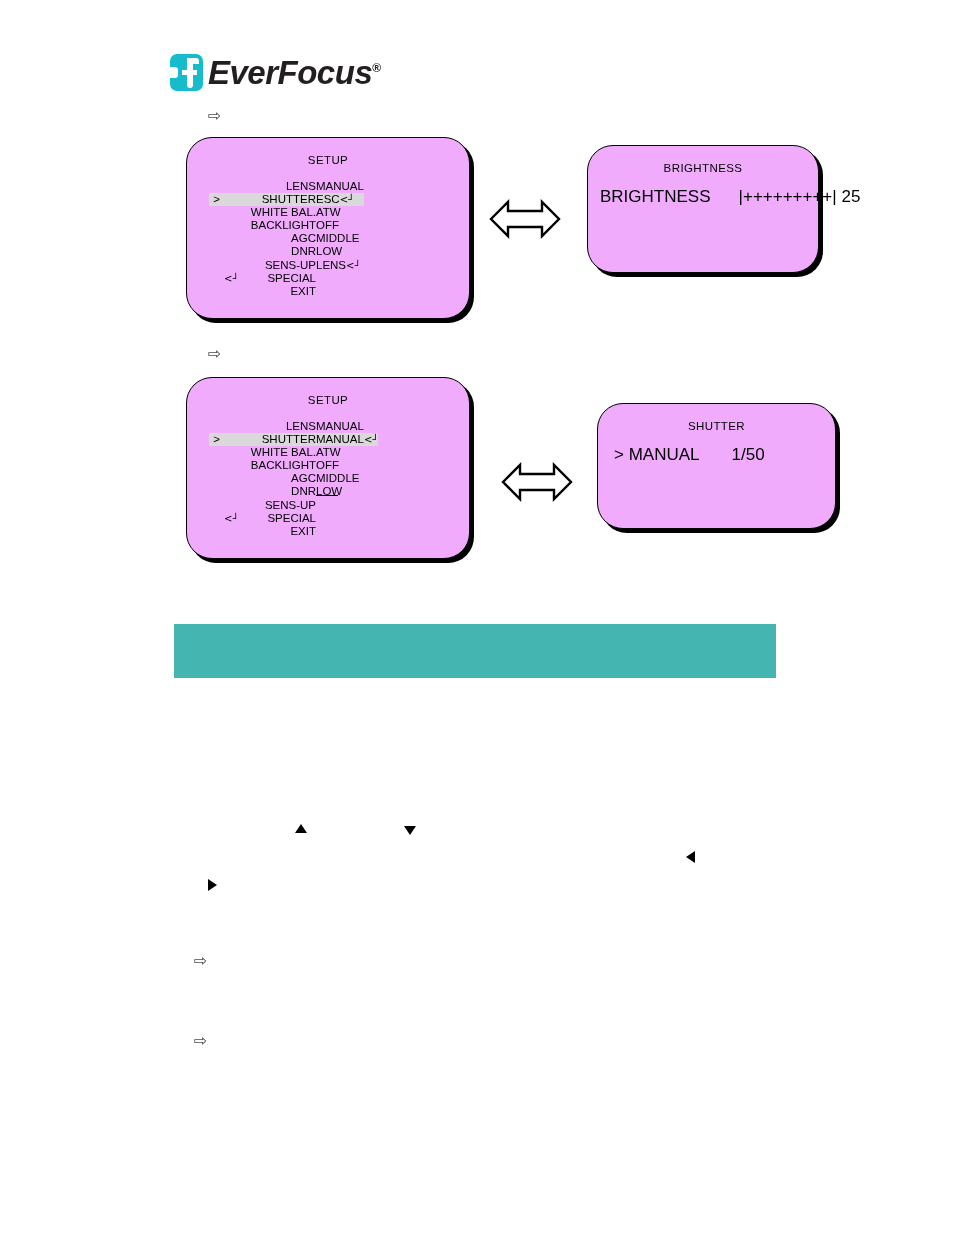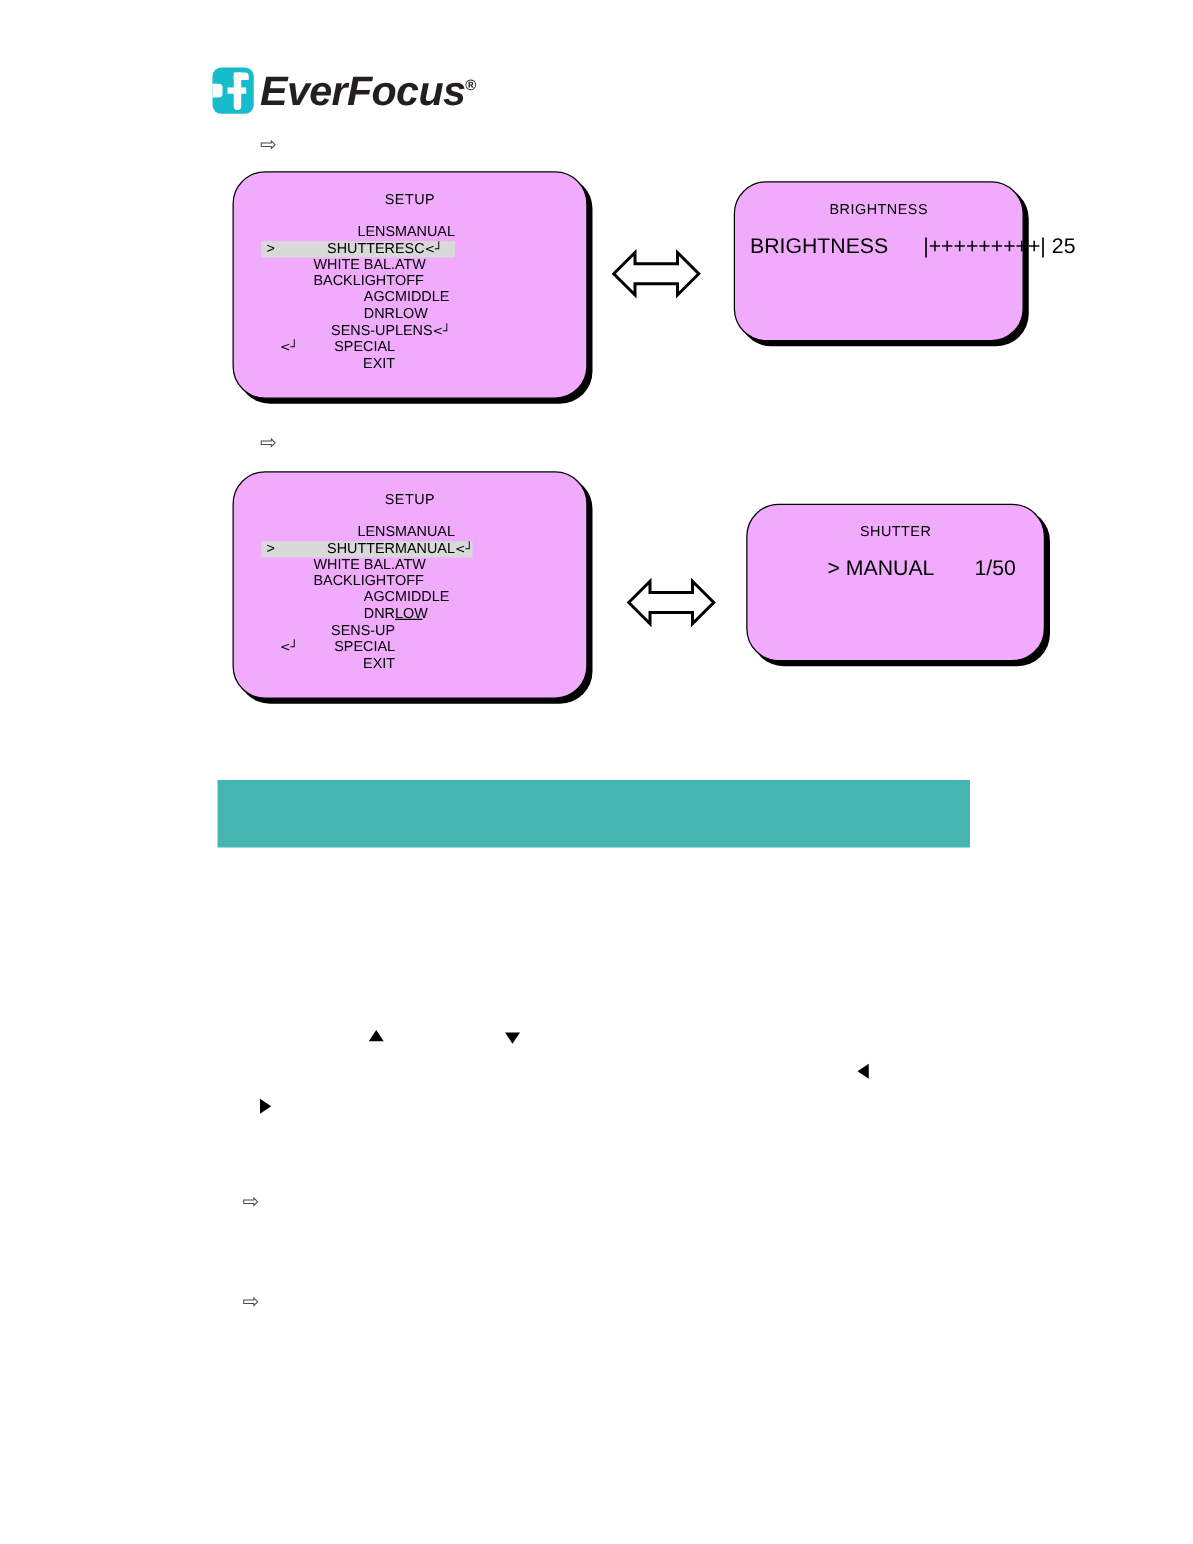--- a/index.html
+++ b/index.html
@@ -288,21 +288,21 @@
 </div>
 
 <div class="dbl-arrow" style="left:501px; top:459px;">
   <svg width="72" height="46" viewBox="0 0 72 46" aria-hidden="true">
     <polygon points="2,23 19,6 19,15 53,15 53,6 70,23 53,40 53,31 19,31 19,40" fill="#ffffff" stroke="#000000" stroke-width="2.4" stroke-linejoin="miter"></polygon>
   </svg>
 </div>
 
 <div class="osd-box" style="left:597px; top:403px; width:239px; height:126px;">
   <div class="osd-title">SHUTTER</div>
-  <div class="osd-line" style="left:16px; top:41px;margin-left:48px;"><span>&gt;</span><span> </span><span>MANUAL</span><span style="display:inline-block;width:32px;"></span><span>1/50</span></div>
+  <div class="osd-line" style="left:16px; top:41px;"><span>&gt;</span><span> </span><span>MANUAL</span><span style="display:inline-block;width:32px;"></span><span>1/50</span></div>
 </div>
 
 <div class="teal-banner" style="left:174px; top:624px; width:602px; height:54px;">
   <span></span>
 </div>
 
 <div class="tri tri-up" style="left:295px; top:824px;"></div>
 <div class="tri tri-down" style="left:404px; top:826px;"></div>
 <div class="tri tri-left" style="left:686px; top:851px;"></div>
 <div class="tri tri-right" style="left:208px; top:879px;"></div>

